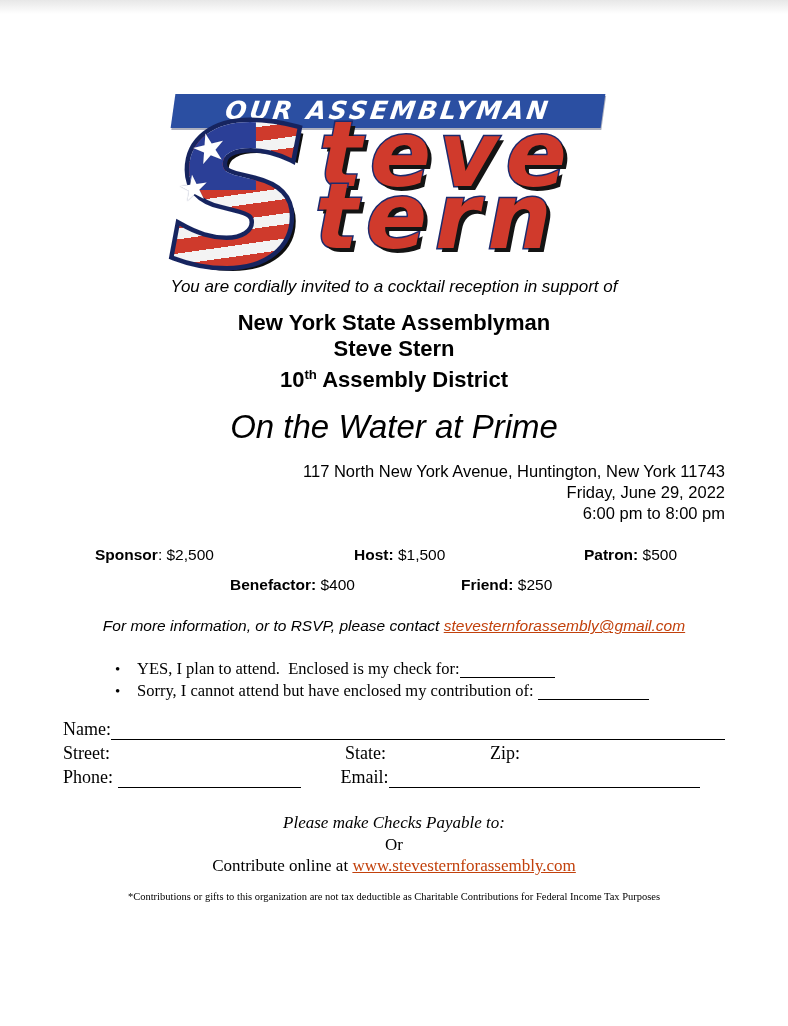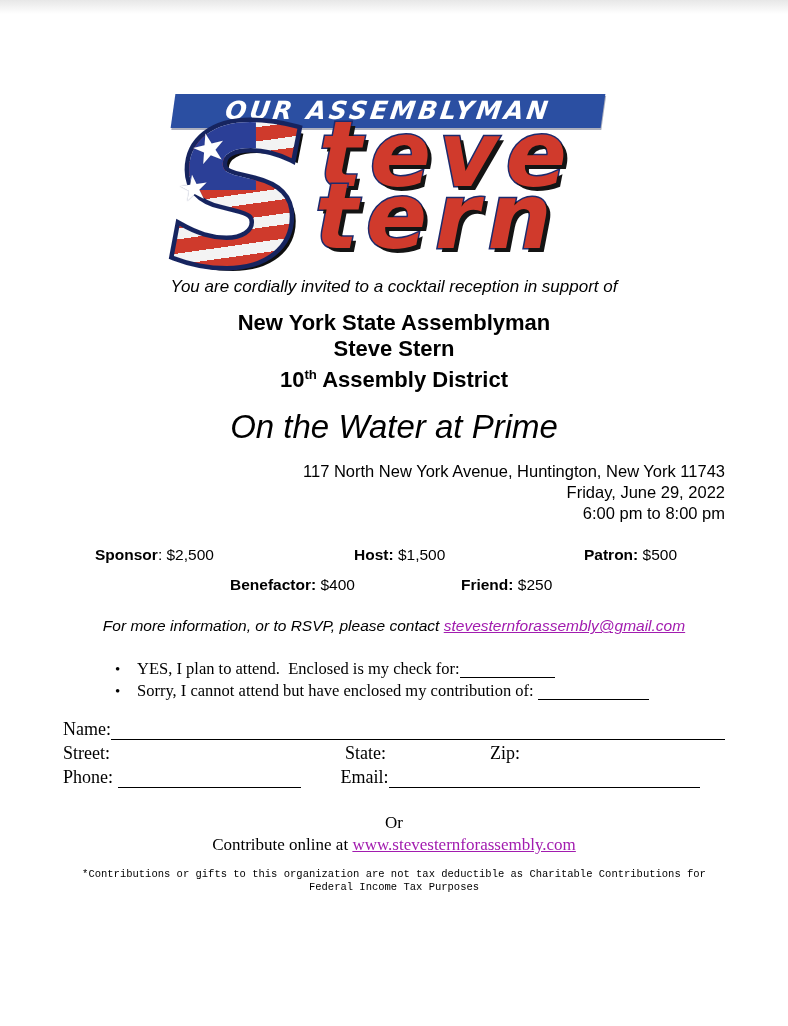--- a/index.html
+++ b/index.html
@@ -81,21 +81,21 @@
   .levels { margin-top:22px; font-size:15.5px; line-height:18px; }
   .levels b { font-weight:bold; }
   .levels .row1 { display:flex; padding:0 0 0 32px; }
   .levels .row1 .cell { width:235px; text-align:left; }
   .levels .row1 .cell:nth-child(2){ width:230px;margin-left:24px; }
   .levels .row1 .cell:last-child { width:auto; }
   .levels .row2 { display:flex; margin-top:12px; padding-left:167px; }
   .levels .row2 .cell:last-child { margin-left:106px; }
 
   .contact { margin-top:22px; text-align:center; font-style:italic; font-size:15.5px; line-height:20px; }
-  a.link { color:#a21caf; text-decoration:underline; cursor:pointer; }
+  a.link { color:#c2410c; text-decoration:underline; cursor:pointer; }
 
   
   .serif { font-family:"Liberation Serif", serif; }
   .bullets { margin-top:22px; padding-left:52px; font-size:16.5px; line-height:21px; }
   .bullet-row { display:flex; align-items:baseline; }
   .bullet-mark { width:22px; font-size:15px; }
   .blank { display:inline-block; border-bottom:1px solid #000; align-self:flex-end; margin-bottom:2px; }
   .bullet-row .blank.b1 { width:95px; }
   .bullet-row .blank.b2 { width:111px; }
 
@@ -105,21 +105,21 @@
   .fill { flex:1; }
   .street-cell { width:282px; }
   .state-cell  { width:145px; }
   .phone-blank { width:183px; margin-right:40px; }
   .email-blank { flex:1; margin-right:25px; }
 
   .checks { margin-top:21px; text-align:center; font-size:17px; line-height:21.5px; }
   .checks .italic { font-style:italic; }
   .checks .payee { font-weight:bold; text-decoration:underline; }
 
-  .footer { margin-top:13px; text-align:center; font-size:10.5px; line-height:13px;font-family:Liberation Mono, monospace; }
+  .footer { margin-top:13px; text-align:center; font-size:10.5px; line-height:13px; }
 </style>
 </head>
 <body>
 
 <div class="page">
   <div class="top-shade"></div>
 
   <div class="logo">
     <div class="banner">
       <span>OUR ASSEMBLYMAN</span>
@@ -191,20 +191,21 @@
       </div>
       <div class="form-row">
         <span style="white-space:pre-wrap">Phone: </span>
         <span class="blank phone-blank"></span>
         <span>Email:</span>
         <span class="blank email-blank"></span>
       </div>
     </div>
 
     <div class="checks serif">
+      <div class="italic">Please make Checks Payable to:</div>
       <div>Or</div>
       <div><span>Contribute online at </span><a class="link">www.stevesternforassembly.com</a></div>
     </div>
 
     <div class="footer serif">*Contributions or gifts to this organization are not tax deductible as Charitable Contributions for Federal Income Tax Purposes</div>
 
   </div>
 </div>
 
 </body></html>

